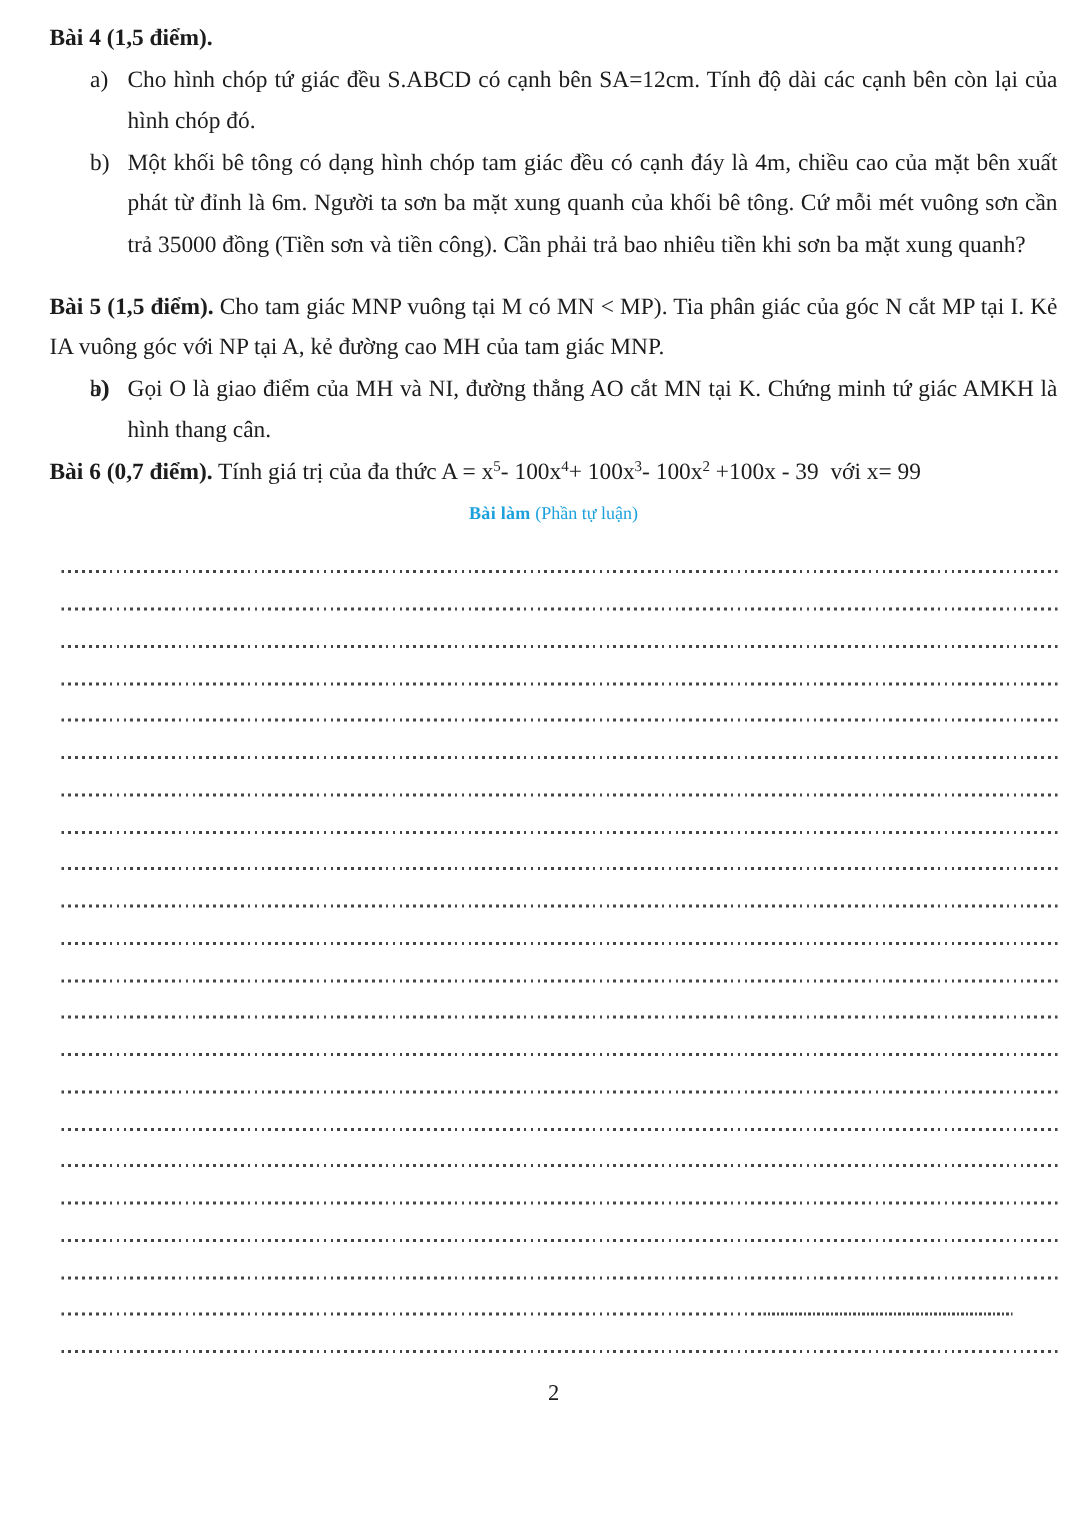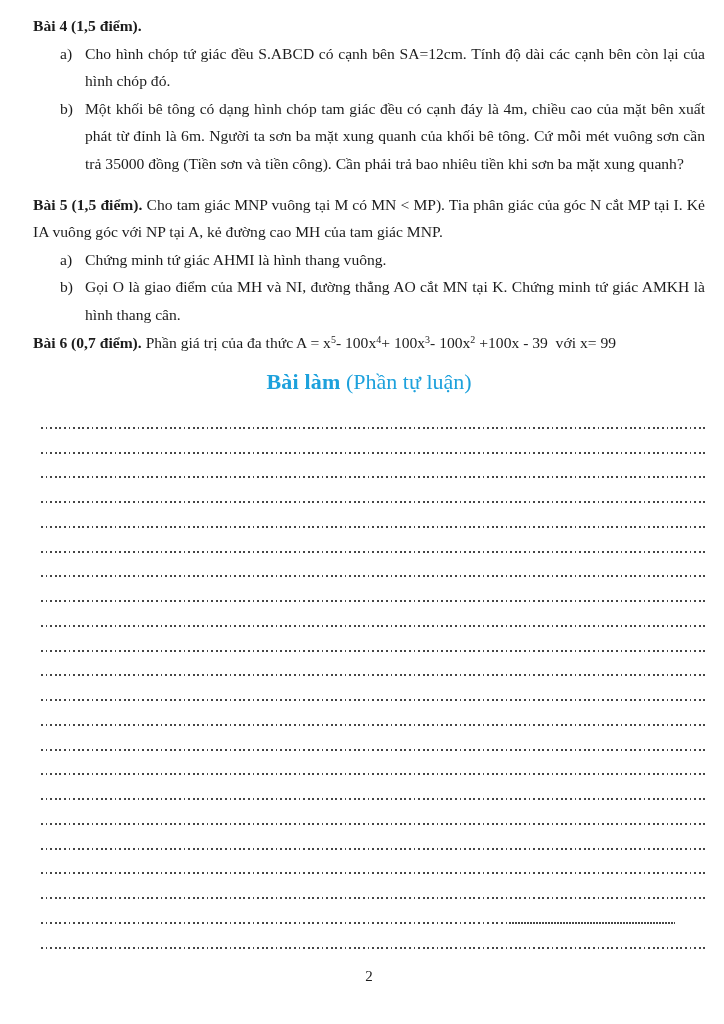--- a/index.html
+++ b/index.html
@@ -35,23 +35,23 @@
     top:0;
   }
   sup{
     font-size:10px;
     line-height:0;
     position:relative;
     top:-5px;
     vertical-align:baseline;
   }
   .bailam{
-    margin:12px;
+    margin:0;
     text-align:center;
-    font-size:22px;
+    font-size:12px;
     line-height:27px;
     color:#1da1dc;
   }
   .bailam b{letter-spacing:0.2px;}
   .answer-area{
     margin-top:5px;
   }
   .dotline{
     position:relative;
     height:24.75px;
@@ -93,29 +93,28 @@
 
   <div class="list-item">
     <span class="marker">b)</span>
     <span>Một khối bê tông có dạng hình chóp tam giác đều có cạnh đáy là 4m, chiều cao của mặt bên xuất phát từ đỉnh là 6m. Người ta sơn ba mặt xung quanh của khối bê tông. Cứ mỗi mét vuông sơn cần trả 35000 đồng (Tiền sơn và tiền công). Cần phải trả bao nhiêu tiền khi sơn ba mặt xung quanh?</span>
   </div>
 
   <p class="para justify"><b>Bài 5 (1,5 điểm).</b> <span>Cho tam giác MNP vuông tại M có MN &lt; MP). Tia phân giác của góc N cắt MP tại I. Kẻ IA vuông góc với NP tại A, kẻ đường cao MH của tam giác MNP.</span></p>
 
   <div class="list-item">
     <span class="marker">a)</span>
-    <span>Chứng minh tứ giác AHMI là hình thang vuông.</span>
   </div>
 
   <div class="list-item">
     <span class="marker">b)</span>
     <span>Gọi O là giao điểm của MH và NI, đường thẳng AO cắt MN tại K. Chứng minh tứ giác AMKH là hình thang cân.</span>
   </div>
 
-  <p class="para"><b>Bài 6 (0,7 điểm).</b> <span><span>Phần giá trị của đa thức A = x</span><sup>5</sup><span>- 100x</span><sup>4</sup><span>+ 100x</span><sup>3</sup><span>- 100x</span><sup>2</sup><span> +100x - 39&nbsp; với x= 99</span></span></p>
+  <p class="para"><b>Bài 6 (0,7 điểm).</b> <span><span>Tính giá trị của đa thức A = x</span><sup>5</sup><span>- 100x</span><sup>4</sup><span>+ 100x</span><sup>3</sup><span>- 100x</span><sup>2</sup><span> +100x - 39&nbsp; với x= 99</span></span></p>
 
   <p class="bailam"><b>Bài làm</b> <span>(Phần tự luận)</span></p>
 
   <div class="answer-area">
       <div class="dotline"></div>
       <div class="dotline"></div>
       <div class="dotline"></div>
       <div class="dotline"></div>
       <div class="dotline"></div>
       <div class="dotline"></div>

